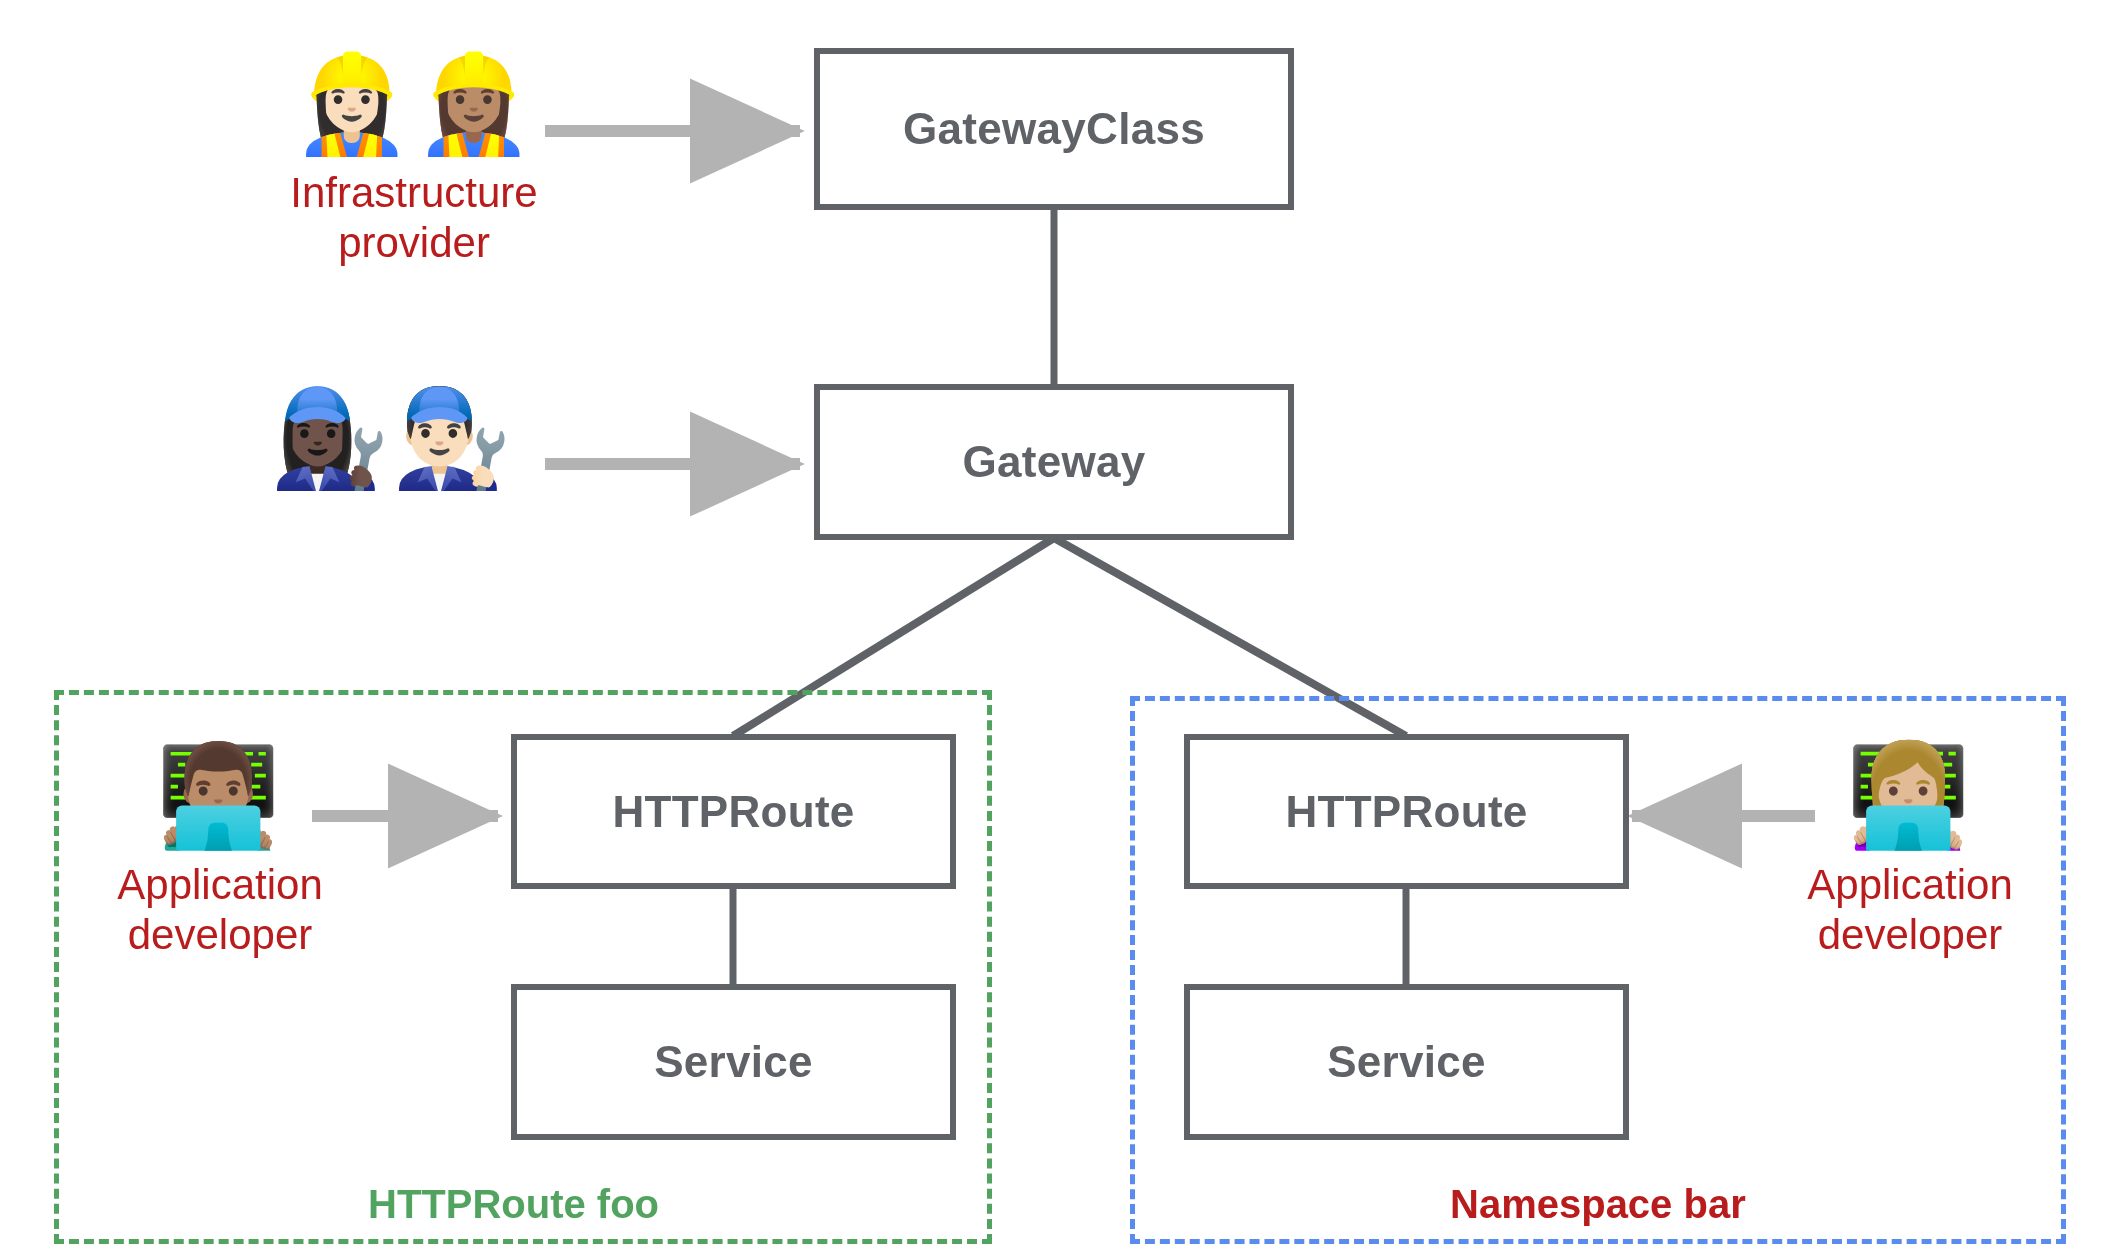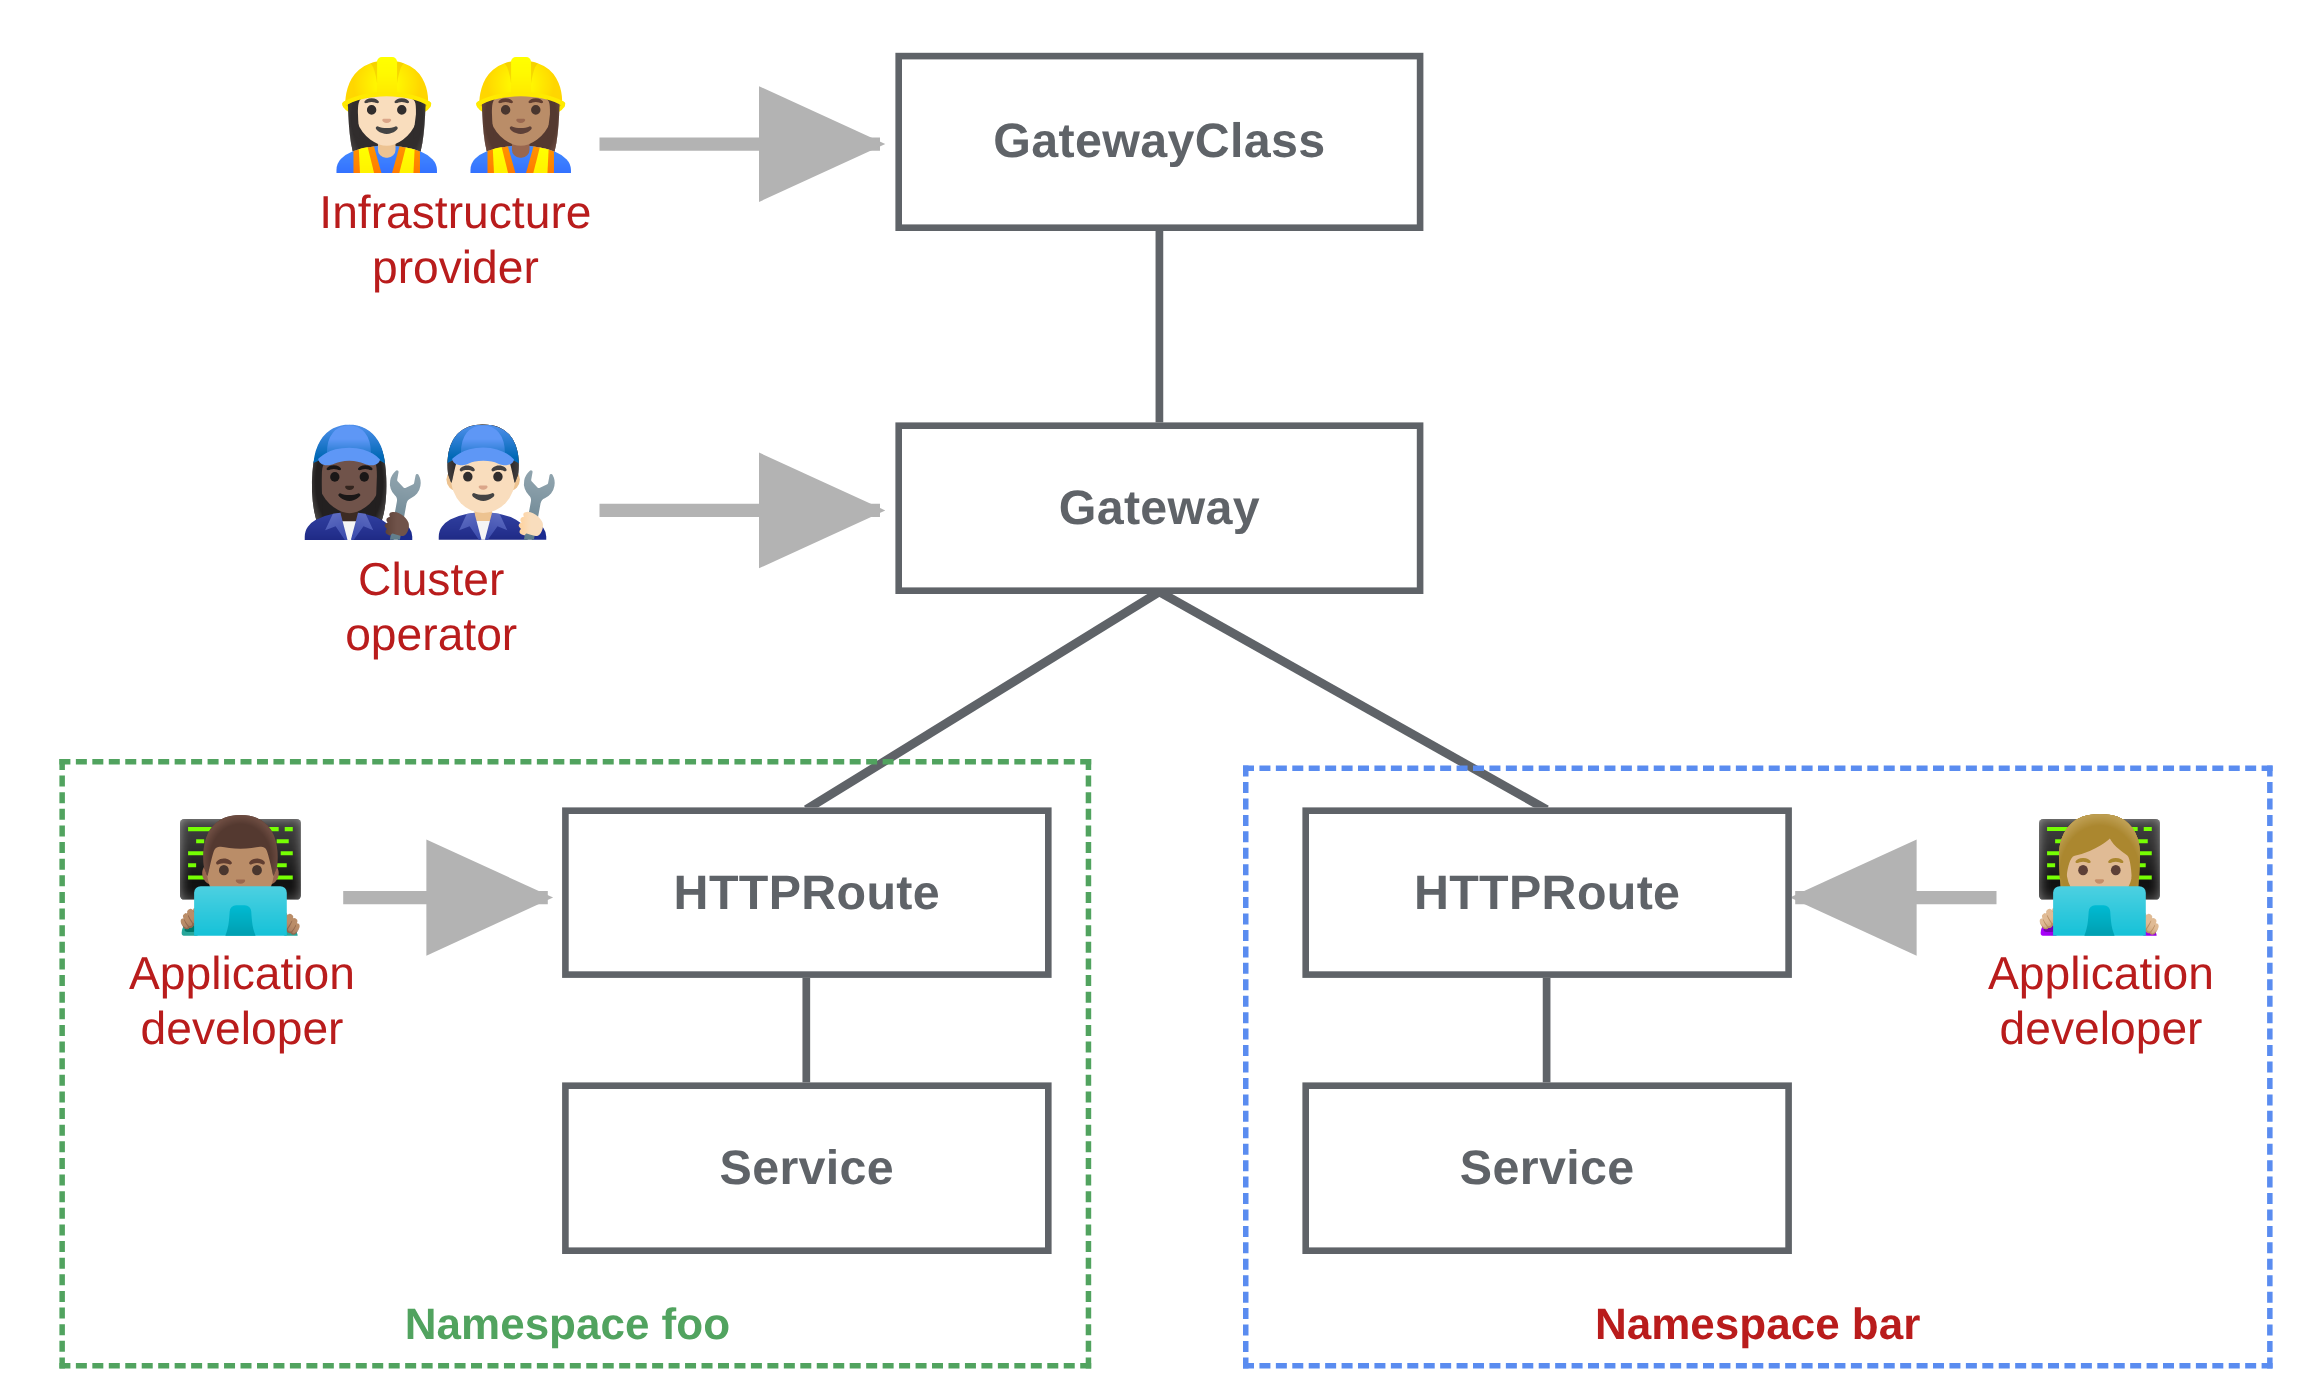--- a/index.html
+++ b/index.html
@@ -117,21 +117,21 @@
     <line x1="545" y1="131" x2="800" y2="131" stroke="#b3b3b3" stroke-width="12" marker-end="url(#arrowhead-right)"></line>
 
     <line x1="545" y1="464" x2="800" y2="464" stroke="#b3b3b3" stroke-width="12" marker-end="url(#arrowhead-right)"></line>
 
     <line x1="312" y1="816" x2="498" y2="816" stroke="#b3b3b3" stroke-width="12" marker-end="url(#arrowhead-right)"></line>
 
     <line x1="1815" y1="816" x2="1632" y2="816" stroke="#b3b3b3" stroke-width="12" marker-end="url(#arrowhead-right)"></line>
   </svg>
 
   <div class="ns-box ns-foo" style="left:54px; top:690px; width:938px; height:554px;"></div>
-  <div class="ns-label ns-label-foo" style="left:368px; top:1182px;">Namespace foo</div>
+  <div class="ns-label ns-label-foo" style="left:368px; top:1182px;">HTTPRoute foo</div>
 
   <div class="ns-box ns-bar" style="left:1130px; top:696px; width:936px; height:548px;"></div>
   <div class="ns-label ns-label-bar" style="left:1450px; top:1182px;">Namespace bar</div>
 
   <div class="node-box" style="left:814px; top:384px; width:480px; height:156px;">
     <span class="node-label">Gateway</span>
   </div>
 
   <div class="node-box" style="left:814px; top:48px; width:480px; height:162px;">
     <span class="node-label">GatewayClass</span>
@@ -154,22 +154,20 @@
   </div>
 
   <div class="persona" style="left:244px; top:48px;">
     <div class="persona-emojis">👷🏻‍♀️👷🏽‍♀️</div>
     <div class="persona-caption">Infrastructure
 provider</div>
   </div>
 
   <div class="persona" style="left:222px; top:382px;">
     <div class="persona-emojis">👩🏿‍🔧👨🏻‍🔧</div>
-    <div class="persona-caption">Cluster
-operator</div>
   </div>
 
   <div class="persona" style="left:50px; top:740px;">
     <div class="persona-emojis single">👨🏽‍💻</div>
     <div class="persona-caption">Application
 developer</div>
   </div>
 
   <div class="persona" style="left:1740px; top:740px;">
     <div class="persona-emojis single">👩🏼‍💻</div>

